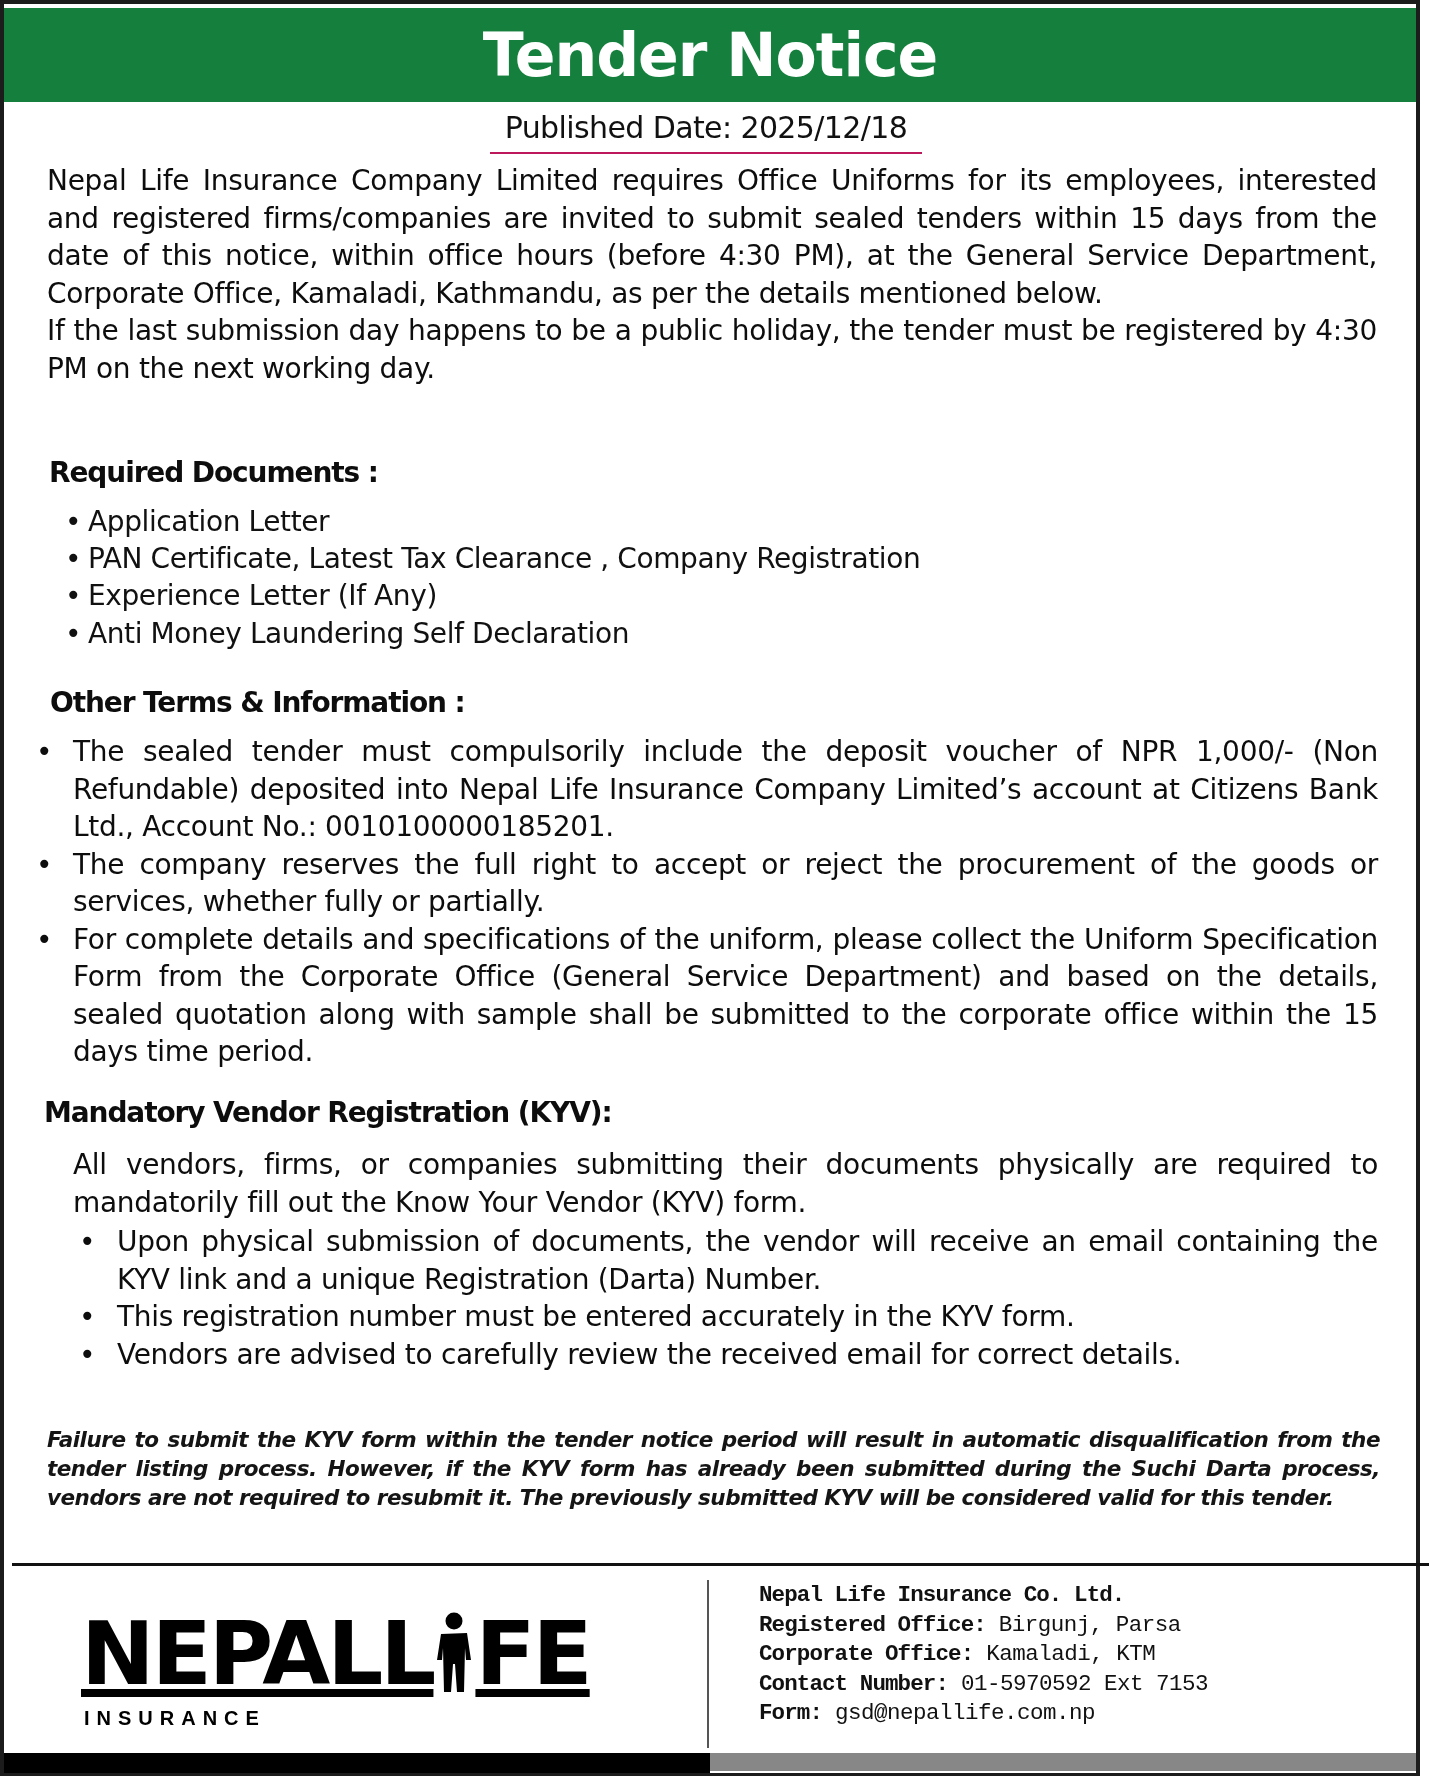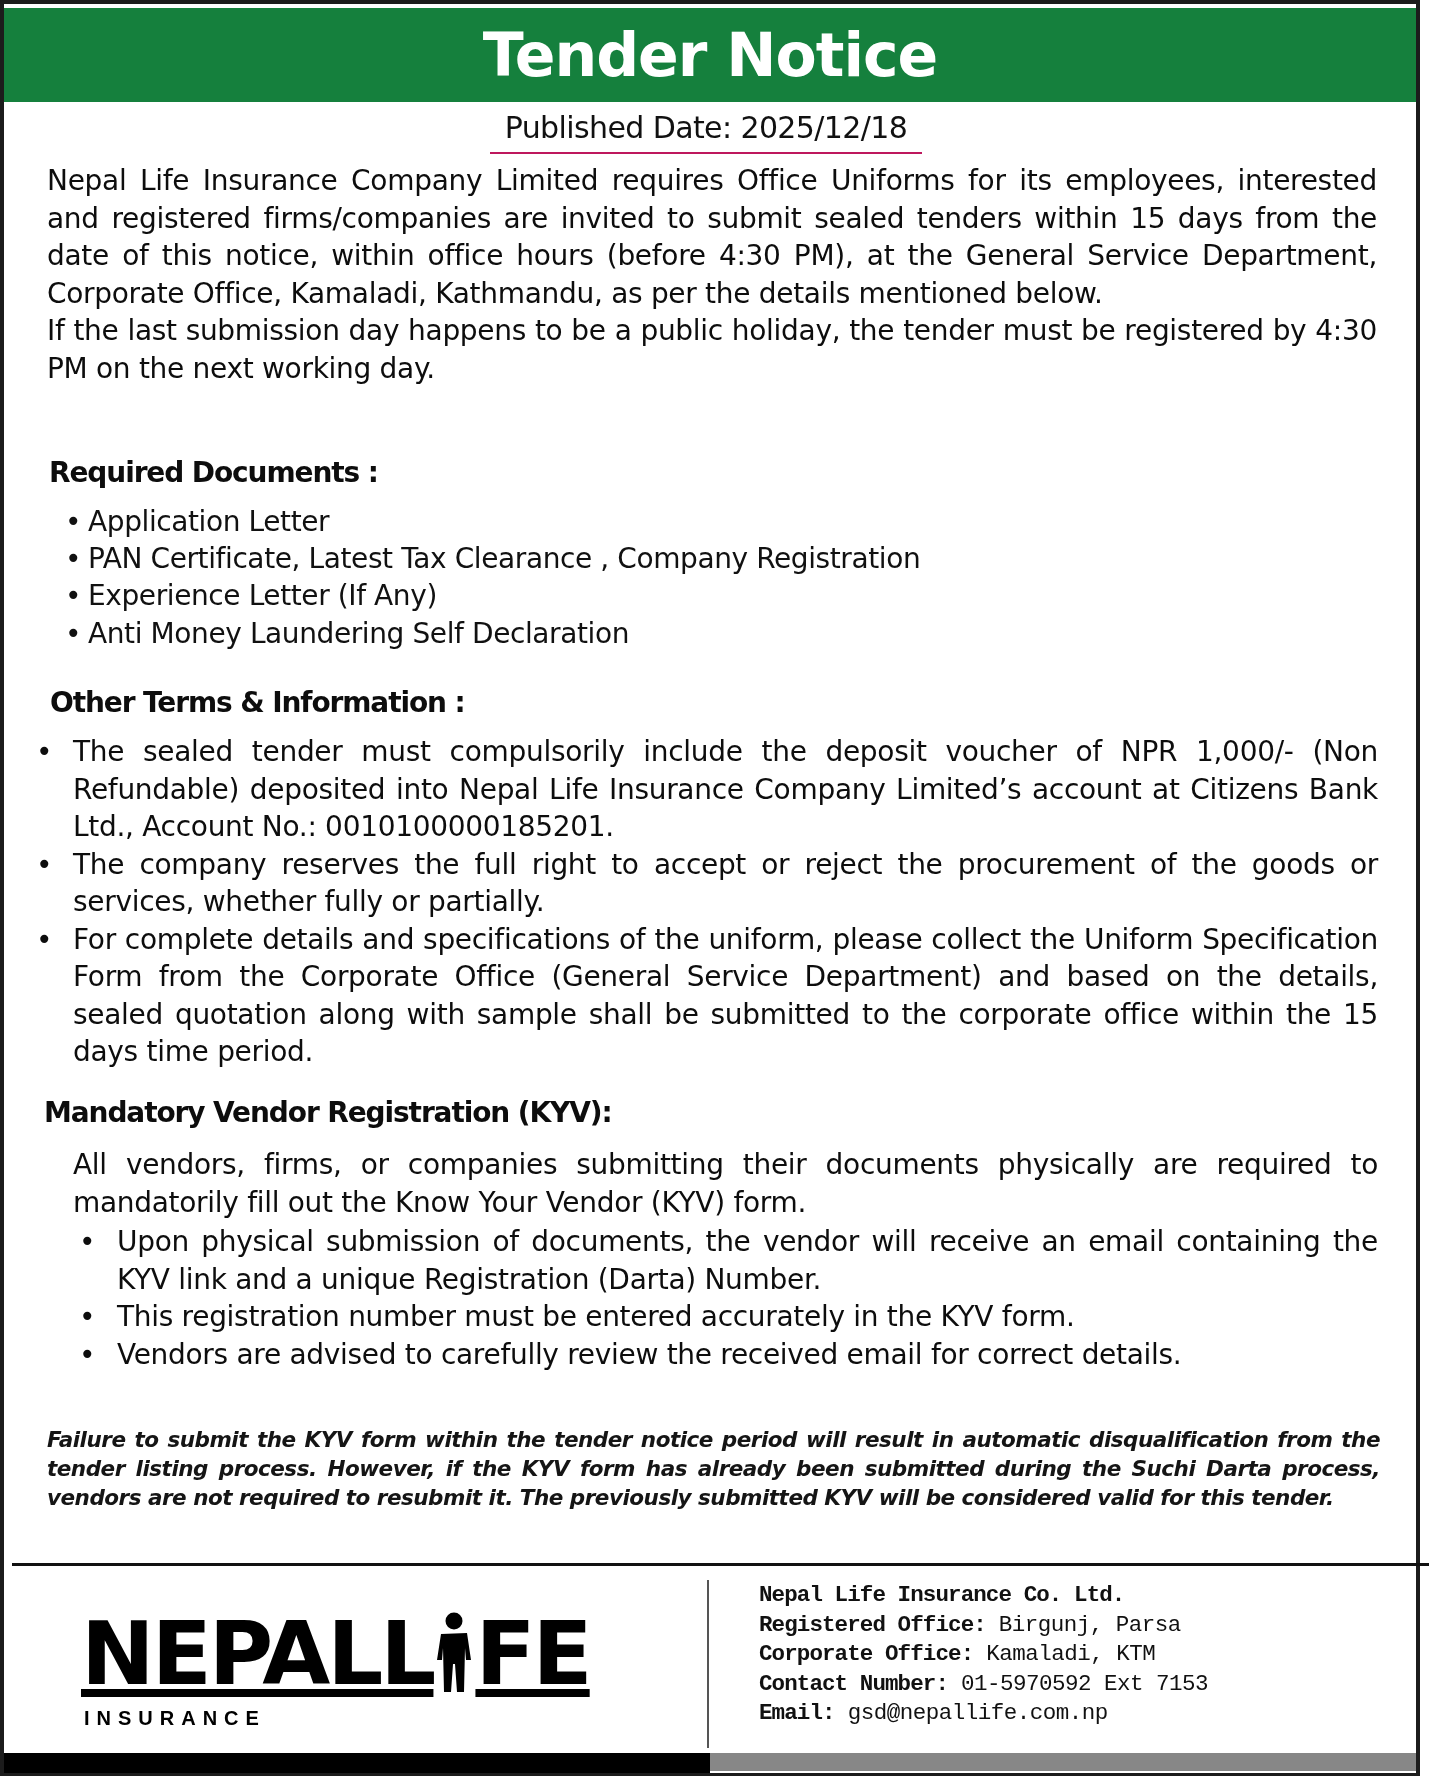--- a/index.html
+++ b/index.html
@@ -145,17 +145,17 @@
 </div>
 <div class="logo-sub">INSURANCE</div>
 
 <div class="footer-divider"></div>
 
 <ul class="contact">
   <li><b>Nepal Life Insurance Co. Ltd.</b><span class="v"></span></li>
   <li><b>Registered Office:</b><span class="v"> Birgunj, Parsa</span></li>
   <li><b>Corporate Office:</b><span class="v"> Kamaladi, KTM</span></li>
   <li><b>Contact Number:</b><span class="v"> 01-5970592 Ext 7153</span></li>
-  <li><b>Email:</b><span class="v"> gsd@nepallife.com.np</span></li>
+  <li><b>Form:</b><span class="v"> gsd@nepallife.com.np</span></li>
 </ul>
 
 <div class="band-black"></div>
 <div class="band-grey"></div>
 
 </body></html>

